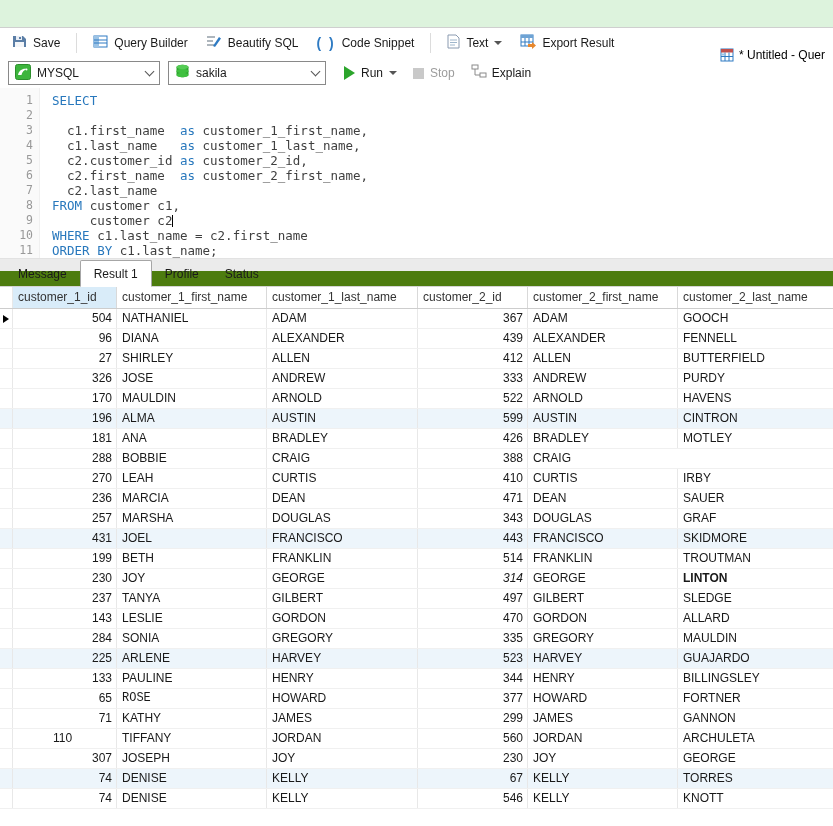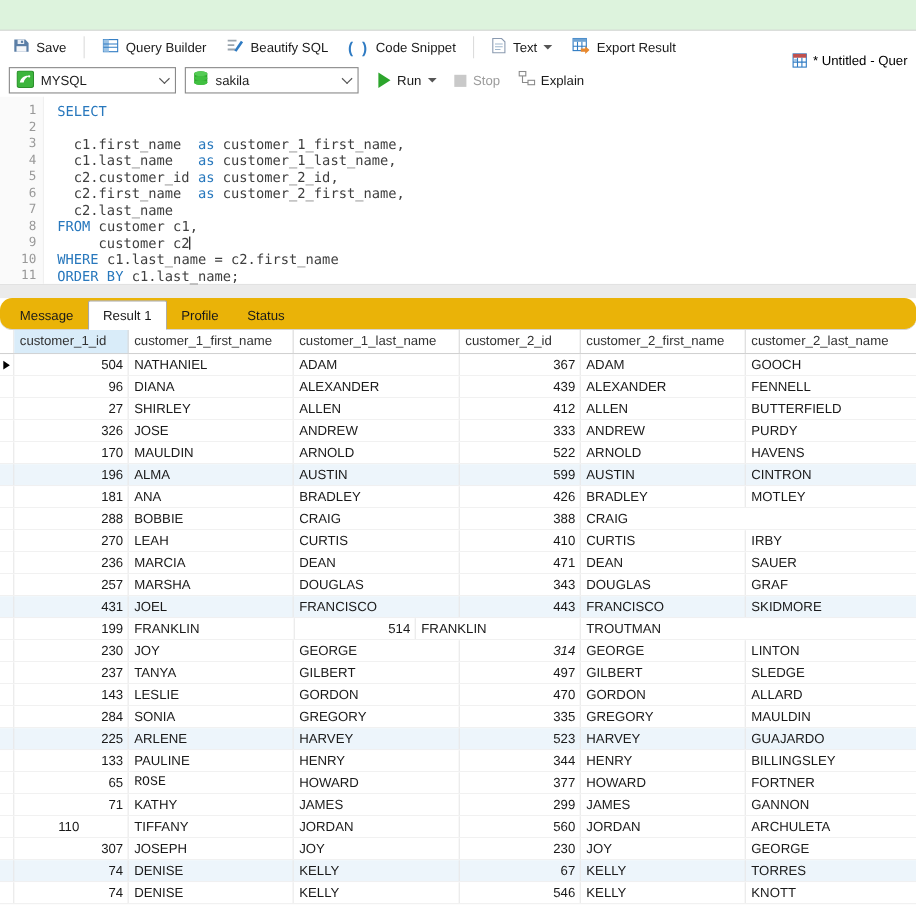--- a/index.html
+++ b/index.html
@@ -46,21 +46,21 @@
   .gutterbg{position:absolute;left:0;top:0;bottom:0;width:40px;background:#fafafa;border-right:1px solid #f0f0f0;}
   .codeline{height:15px;line-height:15px;display:flex;position:relative;}
   .lnum{width:33px;text-align:right;color:#999999;flex:none;font-size:11.5px;}
   .code{padding-left:19px;white-space:pre;}
   .tk-kw{color:#2878bd;}
   .tk-id{color:#3f3f3f;}
   .caret-bar{display:inline-block;width:1px;height:12px;background:#000;vertical-align:-2px;}
   
   .splitter{height:13px;background:#ebebeb;border-top:1px solid #e2e2e2;}
   
-  .rtabs{height:29px;background:#eab308;display:flex;align-items:flex-end;padding-left:5px;border-bottom:1px solid #d4d4d4;position:relative;border-radius:11px;}
+  .rtabs{height:16px;background:#4d7c0f;display:flex;align-items:flex-end;padding-left:5px;border-bottom:1px solid #d4d4d4;position:relative;}
   .rtab{padding:0 13px;height:23px;line-height:23px;color:#1a1a1a;cursor:default;}
   .rtab.active{border:1px solid #a6a6a6;border-bottom:1px solid #fff;background:#fff;height:27px;line-height:26px;
                border-radius:2px 2px 0 0;position:relative;top:1px;z-index:2;}
   
   .grid{position:relative;background:#fff;}
   .g-header{display:flex;height:22px;border-bottom:1px solid #cdcdcd;background:#fff;}
   .g-hcell{border-right:1px solid #d9d9d9;padding:0 0 0 5px;line-height:21px;color:#333;
            white-space:nowrap;overflow:hidden;}
   .g-hcell.sorted{background:#d9ecf9;}
   .g-row{display:flex;height:20px;border-bottom:1px solid #f0f0f0;background:#fff;}
@@ -431,33 +431,34 @@
           <div class="g-cell num" style="width: 104px;">431</div>
           <div class="g-cell txt" style="width: 150px;">JOEL</div>
           <div class="g-cell txt" style="width: 151px;">FRANCISCO</div>
           <div class="g-cell num" style="width: 110px;">443</div>
           <div class="g-cell txt" style="width: 150px;">FRANCISCO</div>
           <div class="g-cell txt" style="width: 155px;">SKIDMORE</div>
         </div>
         <div class="g-row">
           <div class="g-cell g-gutter" style="width: 13px;"></div>
           <div class="g-cell num" style="width: 104px;">199</div>
+          <div class="g-cell txt" style="width: 150px;">BETH</div>
           <div class="g-cell txt" style="width: 151px;">FRANKLIN</div>
           <div class="g-cell num" style="width: 110px;">514</div>
           <div class="g-cell txt" style="width: 150px;">FRANKLIN</div>
           <div class="g-cell txt" style="width: 155px;">TROUTMAN</div>
         </div>
         <div class="g-row">
           <div class="g-cell g-gutter" style="width: 13px;"></div>
           <div class="g-cell num" style="width: 104px;">230</div>
           <div class="g-cell txt" style="width: 150px;">JOY</div>
           <div class="g-cell txt" style="width: 151px;">GEORGE</div>
           <div class="g-cell num" style="width: 110px; font-style: italic;">314</div>
           <div class="g-cell txt" style="width: 150px;">GEORGE</div>
-          <div class="g-cell txt" style="width: 155px;">LINTON</div>
+          <div class="g-cell txt" style="width: 155px; font-weight: bold;">LINTON</div>
         </div>
         <div class="g-row">
           <div class="g-cell g-gutter" style="width: 13px;"></div>
           <div class="g-cell num" style="width: 104px;">237</div>
           <div class="g-cell txt" style="width: 150px;">TANYA</div>
           <div class="g-cell txt" style="width: 151px;">GILBERT</div>
           <div class="g-cell num" style="width: 110px;">497</div>
           <div class="g-cell txt" style="width: 150px;">GILBERT</div>
           <div class="g-cell txt" style="width: 155px;">SLEDGE</div>
         </div>

